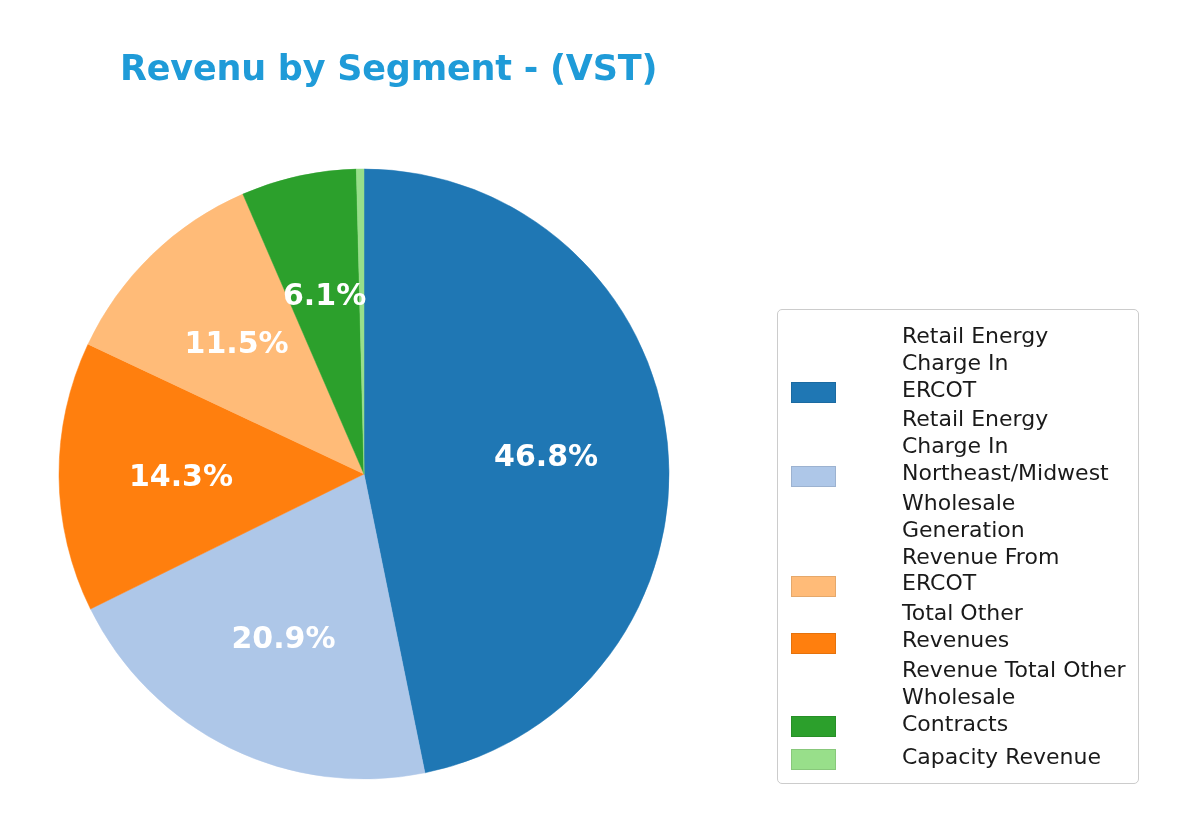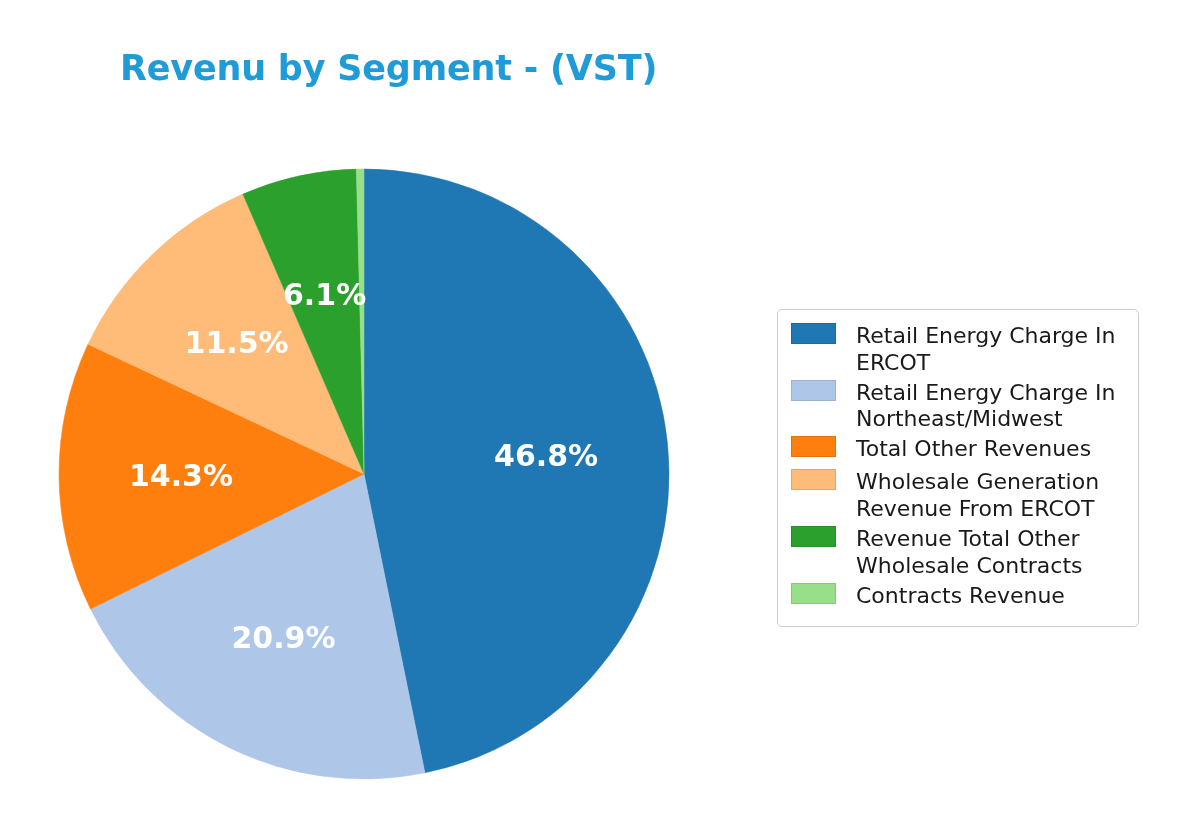--- a/index.html
+++ b/index.html
@@ -55,23 +55,24 @@
     top: 309px;
     width: 362px;
     box-sizing: border-box;
     background: #ffffff;
     border: 1px solid #cccccc;
     border-radius: 5px;
     padding: 13px 12px 13px 13px;
   }
   .legend-row {
     display: flex;
-    align-items: flex-start;
+    align-items: flex-end;
     min-height: 30px;
     margin-bottom: 3px;
+    gap: 46px;
   }
   .legend-row:last-child {
     margin-bottom: 0;
   }
   .legend-swatch {
     flex: 0 0 auto;
     width: 45px;
     height: 21px;
     margin-right: 20px;
     border: 1px solid rgba(0,0,0,0.10);
@@ -118,33 +119,33 @@
           <span class="legend-swatch" style="background: rgb(31, 119, 180);"></span>
           <span class="legend-text">Retail Energy Charge In
 ERCOT</span>
         </div>
         <div class="legend-row">
           <span class="legend-swatch" style="background: rgb(174, 199, 232);"></span>
           <span class="legend-text">Retail Energy Charge In
 Northeast/Midwest</span>
         </div>
         <div class="legend-row">
-          <span class="legend-swatch" style="background: rgb(255, 127, 14);"></span>
-          <span class="legend-text">Total Other Revenues</span>
-        </div>
-        <div class="legend-row">
           <span class="legend-swatch" style="background: rgb(255, 187, 120);"></span>
           <span class="legend-text">Wholesale Generation
 Revenue From ERCOT</span>
+        </div>
+        <div class="legend-row">
+          <span class="legend-swatch" style="background: rgb(255, 127, 14);"></span>
+          <span class="legend-text">Total Other Revenues</span>
         </div>
         <div class="legend-row">
           <span class="legend-swatch" style="background: rgb(44, 160, 44);"></span>
           <span class="legend-text">Revenue Total Other
 Wholesale Contracts</span>
         </div>
         <div class="legend-row">
           <span class="legend-swatch" style="background: rgb(152, 223, 138);"></span>
-          <span class="legend-text">Contracts Revenue</span>
+          <span class="legend-text">Capacity Revenue</span>
         </div>
       </div>
   </div>
 
 </div>
 
 </body></html>

